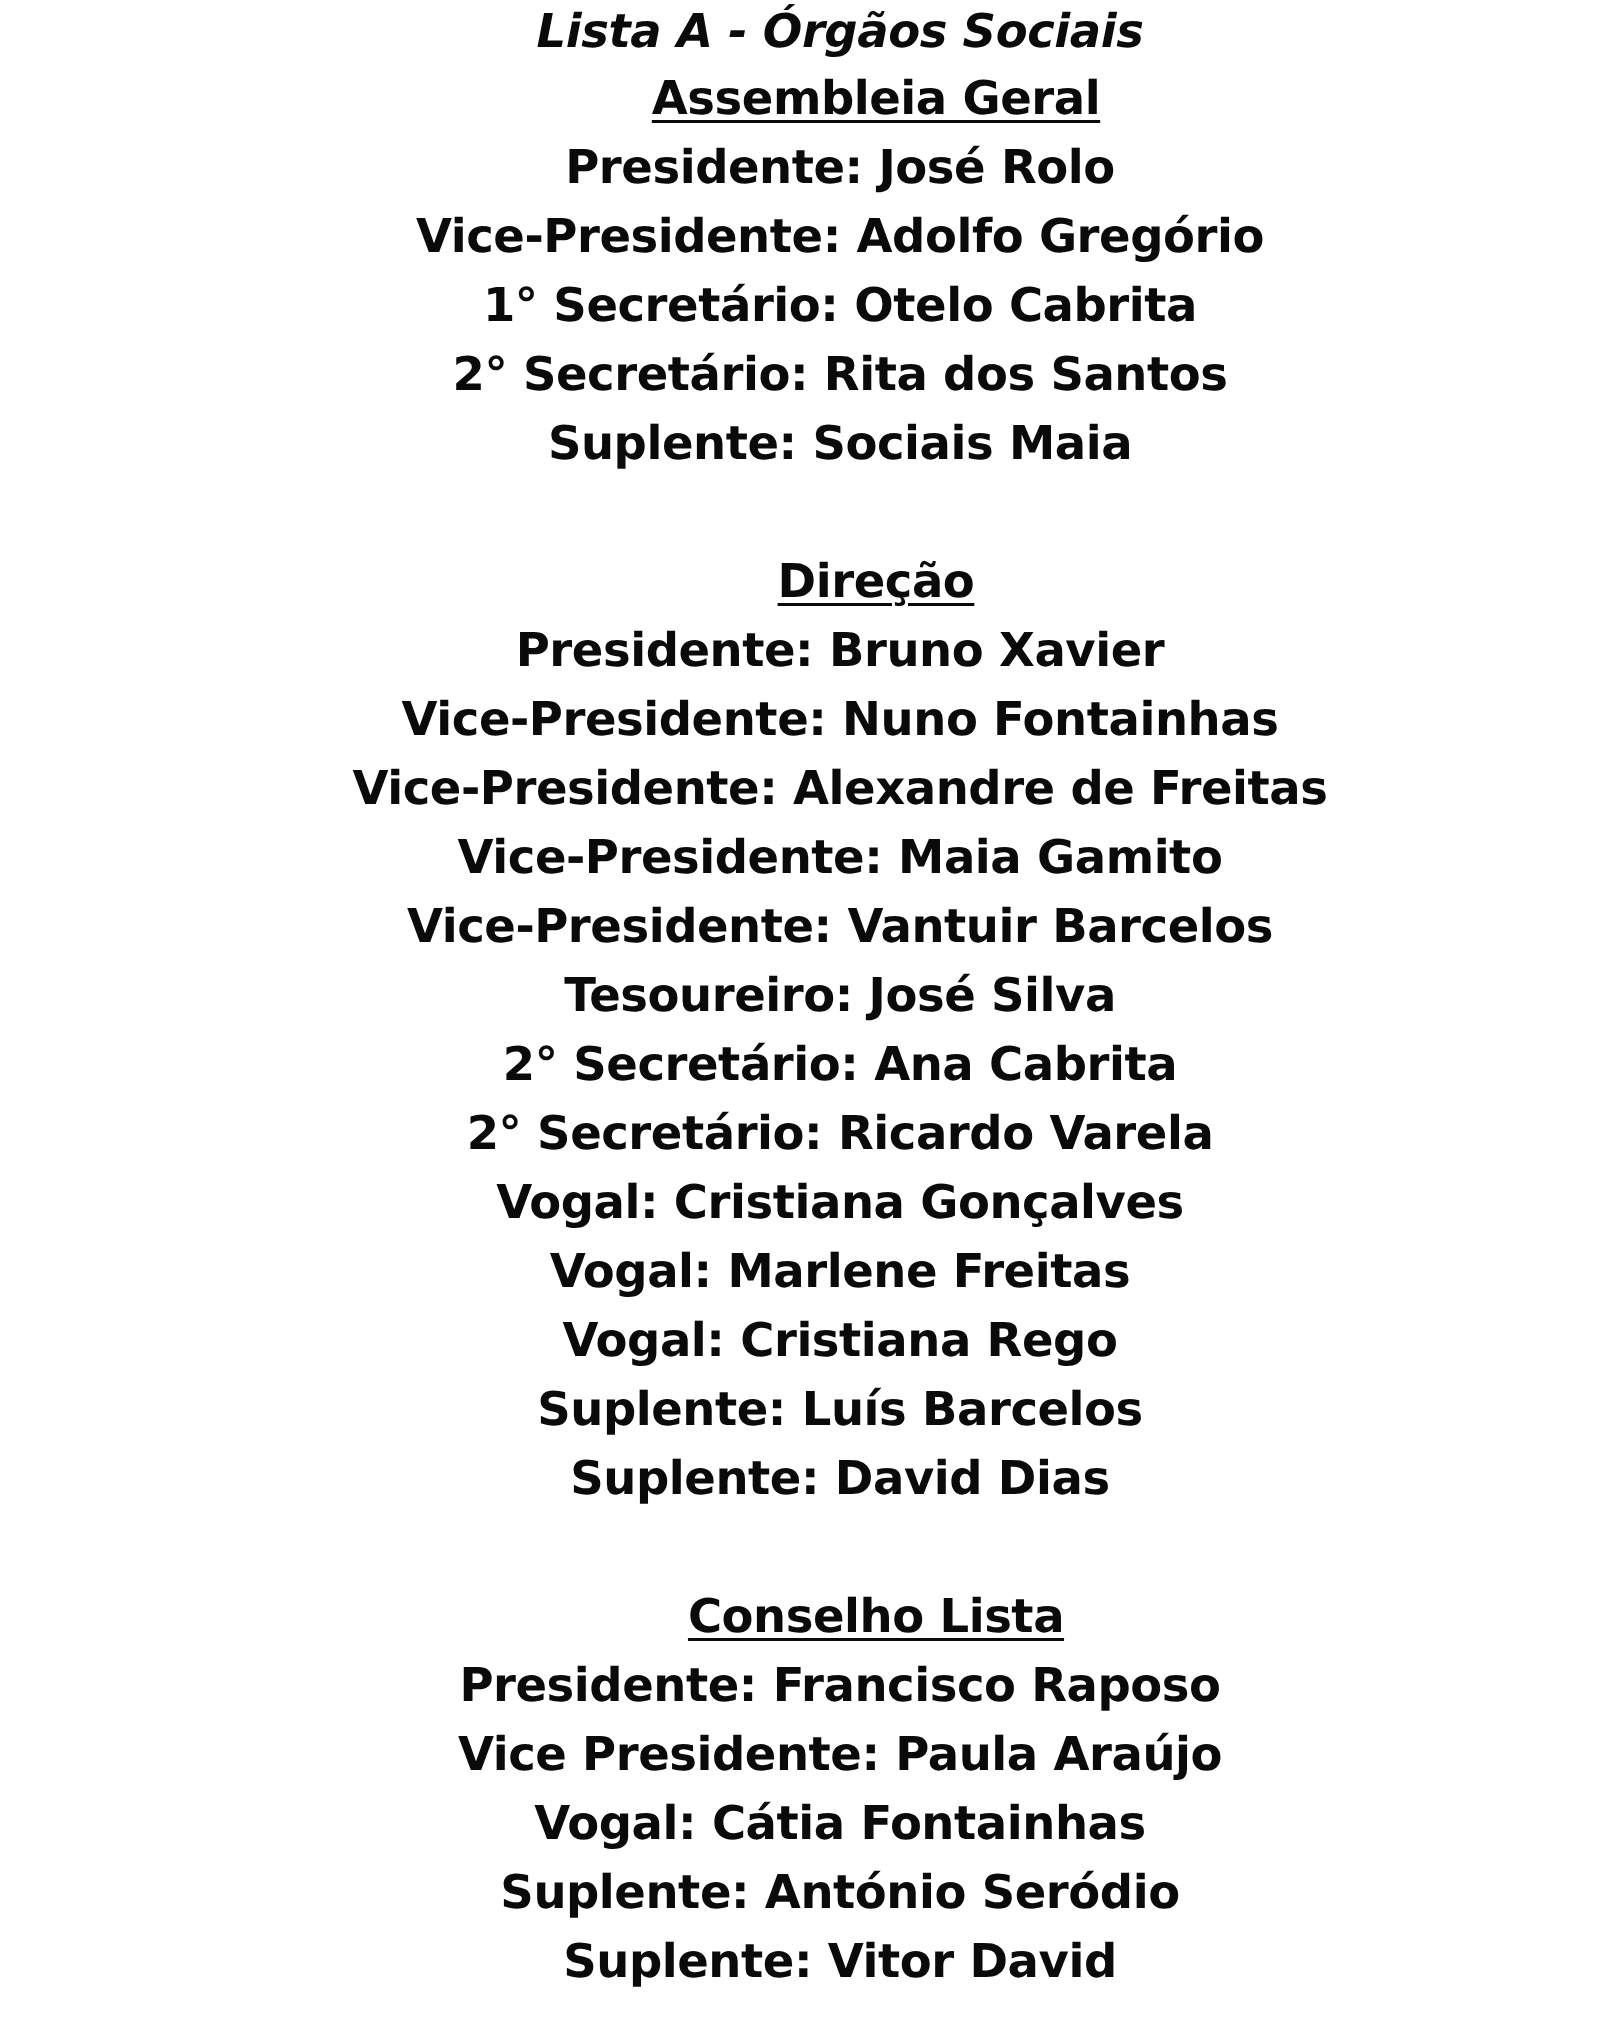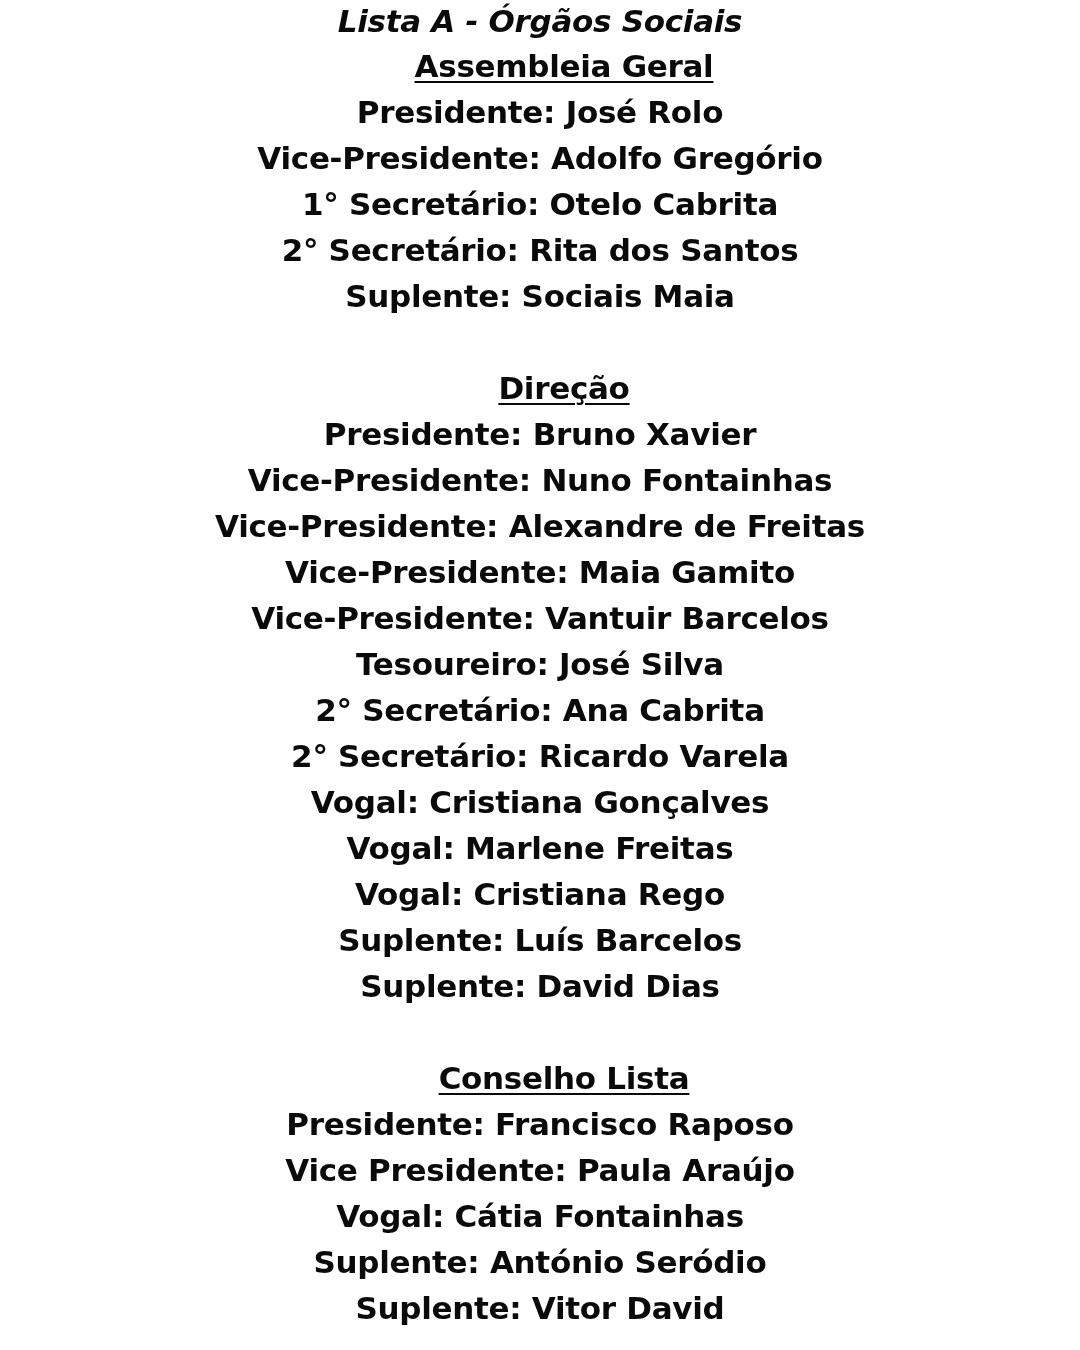--- a/index.html
+++ b/index.html
@@ -12,20 +12,21 @@
       height: 1350px;
       overflow: hidden;
       font-family: "DejaVu Sans", "Liberation Sans", sans-serif;
       color: #0a0a0a;
     }
     .page {
       position: relative;
       width: 1056px;
       height: 1350px;
       text-align: center;
+      margin-left: 20px;
     }
     .line {
       position: absolute;
       left: 0;
       width: 1080px;
       text-align: center;
       font-weight: bold;
       font-size: 31px;
       line-height: 46px;
       height: 46px;

